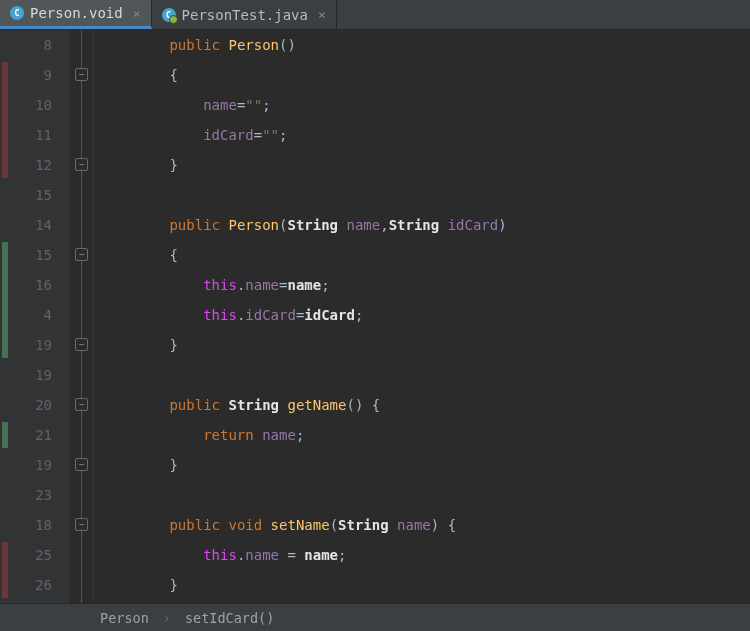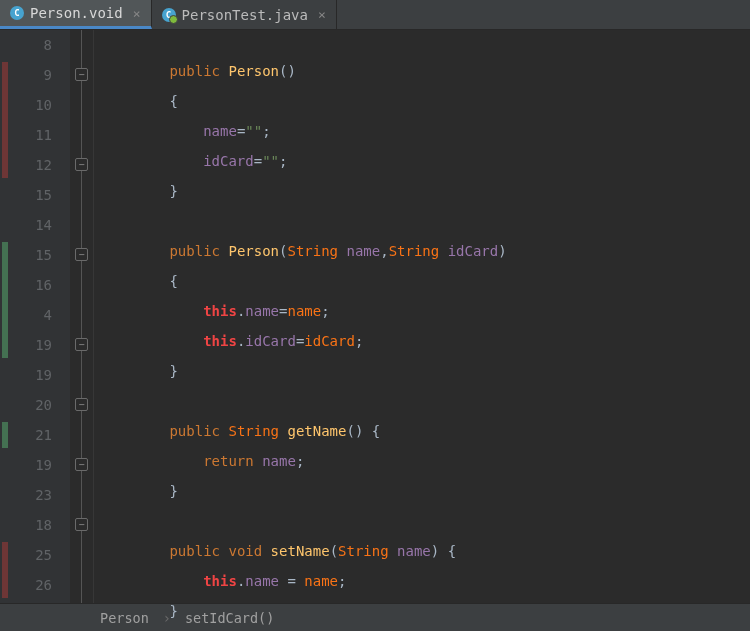--- a/index.html
+++ b/index.html
@@ -111,29 +111,28 @@
     line-height: 11px;
     text-align: center;
     border-radius: 2px;
   }
   .code {
     flex: 1;
     line-height: 30px;
     white-space: pre;
     color: #a9b7c6;
     padding-left: 8px;
-    margin-top: 26px;
   }
   .kw { color: #cc7832; }
-  .typ { color: #f97316; }
+  .typ { color: #e5e5e5; font-weight: bold; }
   .ident { color: #ffc66d; }
   .str { color: #6a8759; }
   .fld { color: #9876aa; }
   .op { color: #a9b7c6; }
-  .this-kw { color: #ef4444; font-weight: bold; }
+  .this-kw { color: #d946ef; }
   .breadcrumb {
     height: 28px;
     background: #3c3f41;
     color: #a0a0a0;
     display: flex;
     align-items: center;
     padding-left: 100px;
     font-size: 13.5px;
     border-top: 1px solid #282828;
     gap: 14px;

